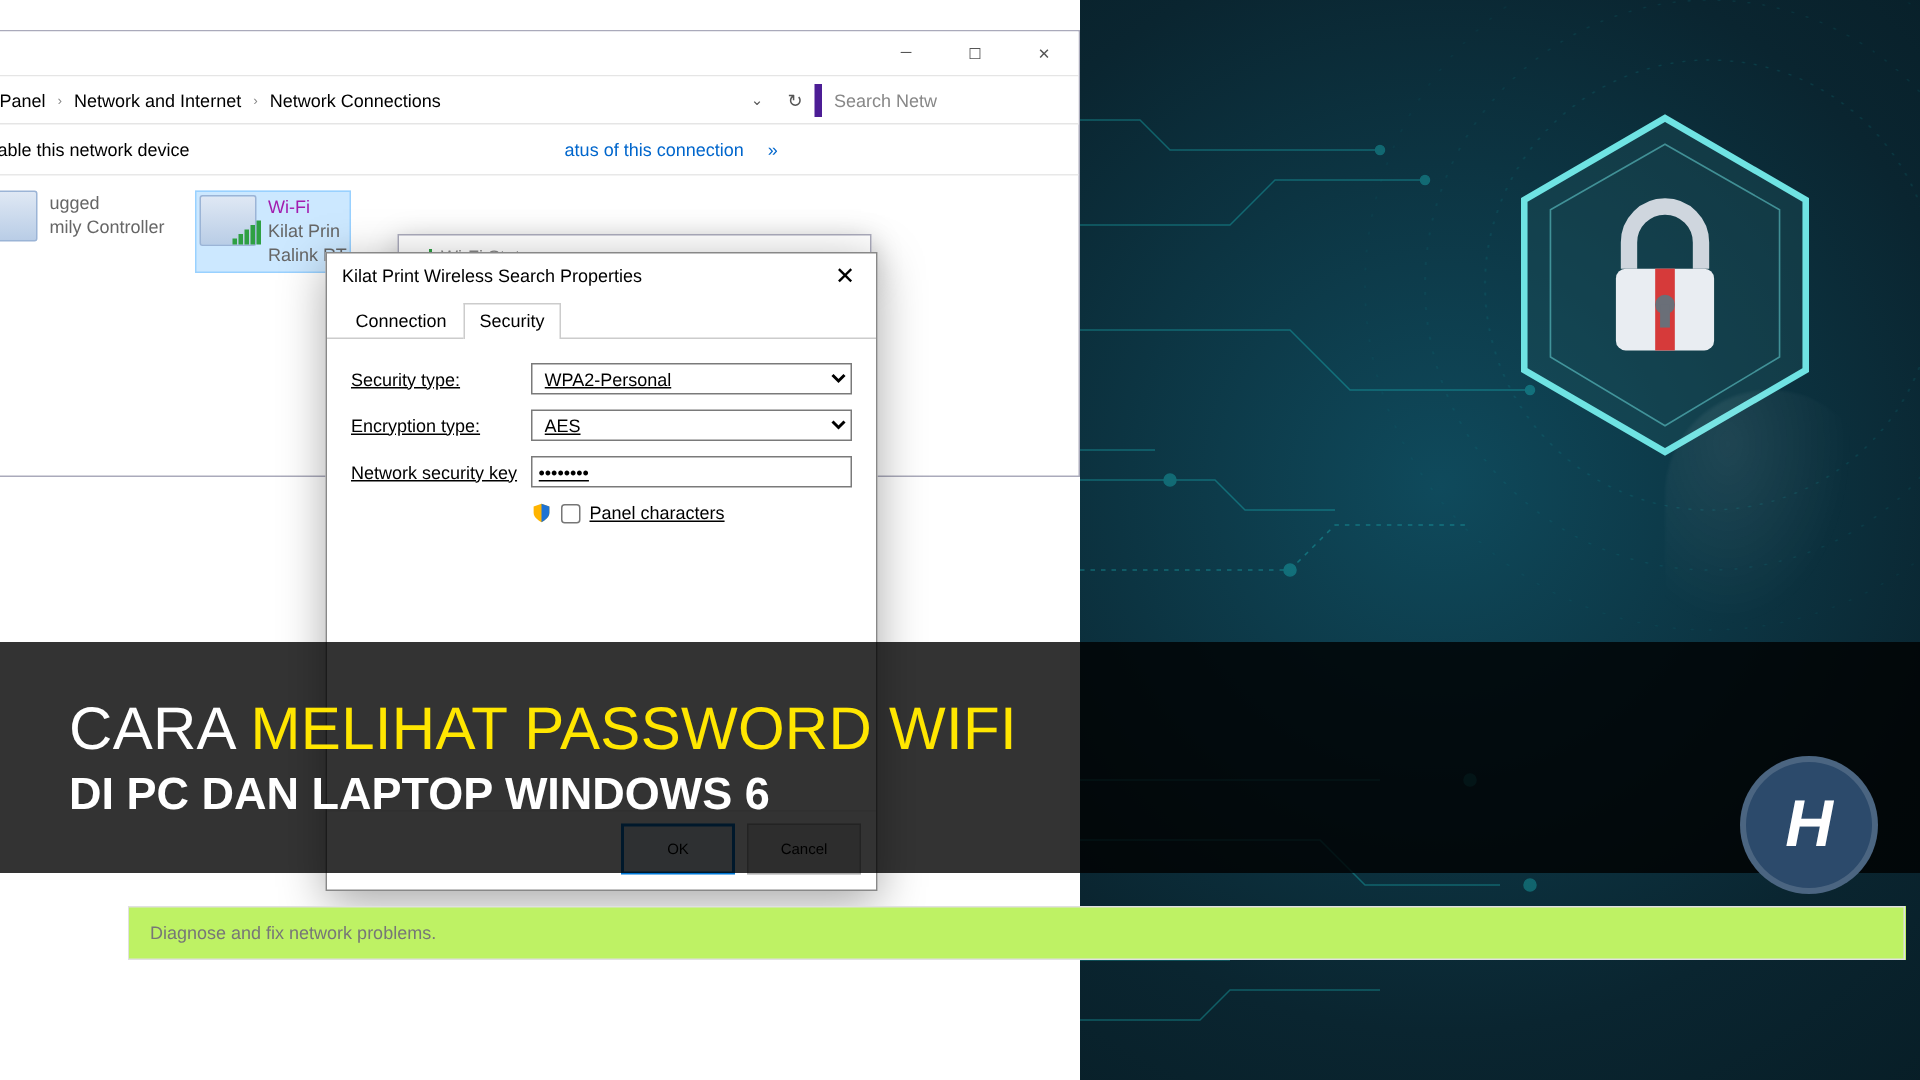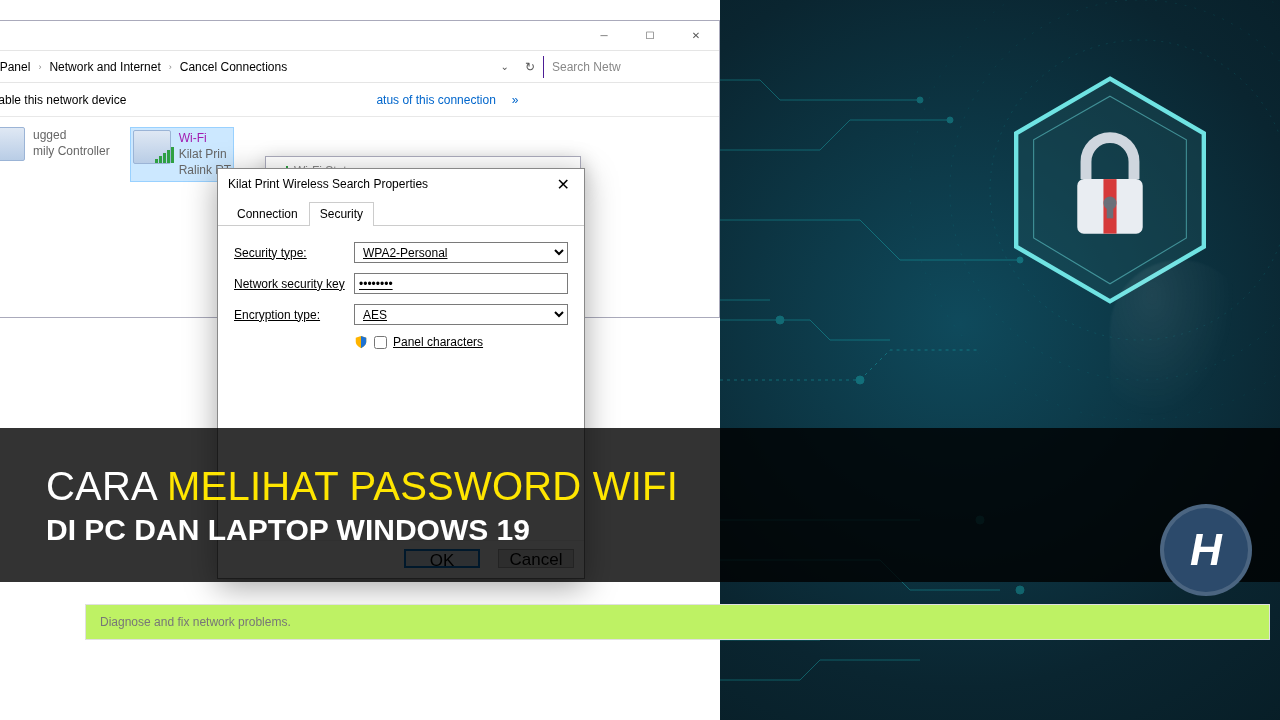--- a/index.html
+++ b/index.html
@@ -11,21 +11,21 @@
 
   
   .explorer { position: absolute; left: -30px; top: 20px; width: 750px; background: #fff; border: 1px solid #aab; }
   .titlebar { height: 30px; display: flex; justify-content: flex-end; align-items: stretch; background: #fff; border-bottom: 1px solid #e5e5e5; }
   .titlebar span { width: 46px; display: flex; align-items: center; justify-content: center; font-size: 10px; color: #555; }
   .addrbar { height: 32px; display: flex; align-items: center; background: #fff; border-bottom: 1px solid #e5e5e5; padding: 0 6px; font-size: 12px; }
   .crumb { padding: 0 6px; color: #000; }
   .chev { color: #888; font-size: 9px; padding: 0 2px; }
   .addr-drop { margin-left: auto; color: #555; font-size: 10px; padding: 0 8px; }
   .refresh { color: #555; padding: 0 8px; }
-  .search { flex: 0 0 170px; color: #888; border-left: 1px solid #4c1d95; padding: 4px 8px; }
+  .search { flex: 0 0 170px; color: #888; border-left: 5px solid #4c1d95; padding: 4px 8px; }
   .cmdbar { height: 34px; display: flex; align-items: center; font-size: 12px; border-bottom: 1px solid #e8e8e8; }
   .cmdbar span { padding: 0 10px; color: #000; }
   .cmdbar .rest { color: #0066cc; }
   .cmdbar .more { color: #0066cc; padding: 0 6px; }
   .content { min-height: 200px; padding: 10px 16px; }
   .adapters { display: flex; gap: 20px; }
   .adapter { display: flex; gap: 8px; align-items: flex-start; font-size: 12px; line-height: 1.35; }
   .adapter .icon { width: 38px; height: 34px; position: relative; }
   .eth-icon { background: linear-gradient(#dfe8f4,#b9cde6); border: 1px solid #9bb4d6; border-radius: 2px; }
   .wifi-bars { position: absolute; bottom: 0; right: -4px; display: flex; align-items: flex-end; gap: 1px; }
@@ -50,21 +50,21 @@
   .tabstrip { display:flex; padding: 2px 8px 0 8px; border-bottom: 1px solid #ccc; font-size: 12px; }
   .tab { padding: 4px 10px 5px; border: 1px solid transparent; border-bottom: none; position: relative; top: 1px; color: #000; }
   .tab.active { background: #fff; border-color: #ccc; }
   .tab-body { padding: 16px 16px 10px; font-size: 12px; min-height: 314px; text-decoration: underline; }
   .field { display:flex; align-items:center; margin-bottom: 10px; }
   .field label { width: 120px; }
   .field select, .field input[type=text], .field input[type=password] { flex: 1; font-size: 12px; padding: 2px 4px; border: 1px solid #7a7a7a; background: #fff; height: 21px; }
   .showchars { display:flex; align-items:center; margin-left: 120px; gap: 6px; }
   .shield { width:14px; height:14px; display:inline-block; }
   .dlg-buttons { display:flex; justify-content:flex-end; gap: 8px; padding: 8px 10px 10px; border-top: 1px solid #eee; }
-  .dlg-buttons button { min-width: 76px; height: 19px; font-size: 17px; background: #e1e1e1; border: 1px solid #adadad; margin-left: 10px; }
+  .dlg-buttons button { min-width: 76px; height: 34px; font-size: 10px; background: #e1e1e1; border: 1px solid #adadad; }
   .dlg-buttons button.default { border: 2px solid #0078d7; background: #e5f1fb; }
 
   
   .bottom-panel { position:absolute; left:85px; top:604px; right:10px; padding:10px 14px; font-size:12px; color:#777; border:1px solid #e0e0e0; background:#bef264; }
 
   
   .band { position: absolute; left:0; right:0; top: 428px; height: 154px; background: rgba(0,0,0,.80); display:flex; flex-direction:column; justify-content:center; padding-left: 46px; }
   .band .line1 { font-size: 40px; font-weight: 400; color: #fff; letter-spacing: .2px; }
   .band .line1 .hl { color: #ffe600; }
   .band .line2 { font-size: 30px; font-weight: 800; color: #fff; margin-top: 4px; }
@@ -130,21 +130,21 @@
   <div class="titlebar">
     <span>─</span>
     <span>☐</span>
     <span class="close">✕</span>
   </div>
   <div class="addrbar">
     <span class="crumb">rol Panel</span>
       <span class="chev">›</span>
     <span class="crumb">Network and Internet</span>
       <span class="chev">›</span>
-    <span class="crumb">Cancel Connections</span>
+    <span class="crumb">Network Connections</span>
     <span class="addr-drop">⌄</span>
     <span class="refresh">↻</span>
     <span class="search">Search Netw</span>
   </div>
   <div class="cmdbar">
     <span>Disable this network device</span>
     <span style="flex:0 0 230px"></span>
     <span class="rest">atus of this connection</span>
     <span class="more">»</span>
   </div>
@@ -200,26 +200,26 @@
   <div class="tabstrip">
     <div class="tab">Connection</div>
     <div class="tab active">Security</div>
   </div>
   <div class="tab-body">
     <div class="field">
       <label>Security type:</label>
       <select><option>WPA2-Personal</option></select>
     </div>
     <div class="field">
+      <label>Encryption type:</label>
+      <select><option>AES</option></select>
+    </div>
+    <div class="field">
       <label>Network security key</label>
       <input type="text" value="••••••••" style="">
-    </div>
-    <div class="field">
-      <label>Encryption type:</label>
-      <select><option>AES</option></select>
     </div>
     <div class="showchars">
       <span class="shield">
         <svg viewBox="0 0 16 16">
             <path d="M8 1 L14 3 V8 C14 12 8 15 8 15 C8 15 2 12 2 8 V3 Z" fill="#ffb400"></path>
             <path d="M8 1 L14 3 V8 C14 12 8 15 8 15 V1 Z" fill="#1e73d4"></path>
           </svg>
       </span>
       <input type="checkbox" style="">
       <span>Panel characters</span>
@@ -230,18 +230,18 @@
     <button>Cancel</button>
   </div>
 </div>
 
 <div class="bottom-panel">Diagnose and fix network problems.</div>
 
 <div class="band">
   <div class="line1">
     <span>CARA </span><span class="hl">MELIHAT PASSWORD WIFI</span>
   </div>
-  <div class="line2">DI PC DAN LAPTOP WINDOWS 19</div>
+  <div class="line2">DI PC DAN LAPTOP WINDOWS 6</div>
 </div>
 
 <div class="channel-logo">
   <span>H</span>
 </div>
 
 </body></html>

